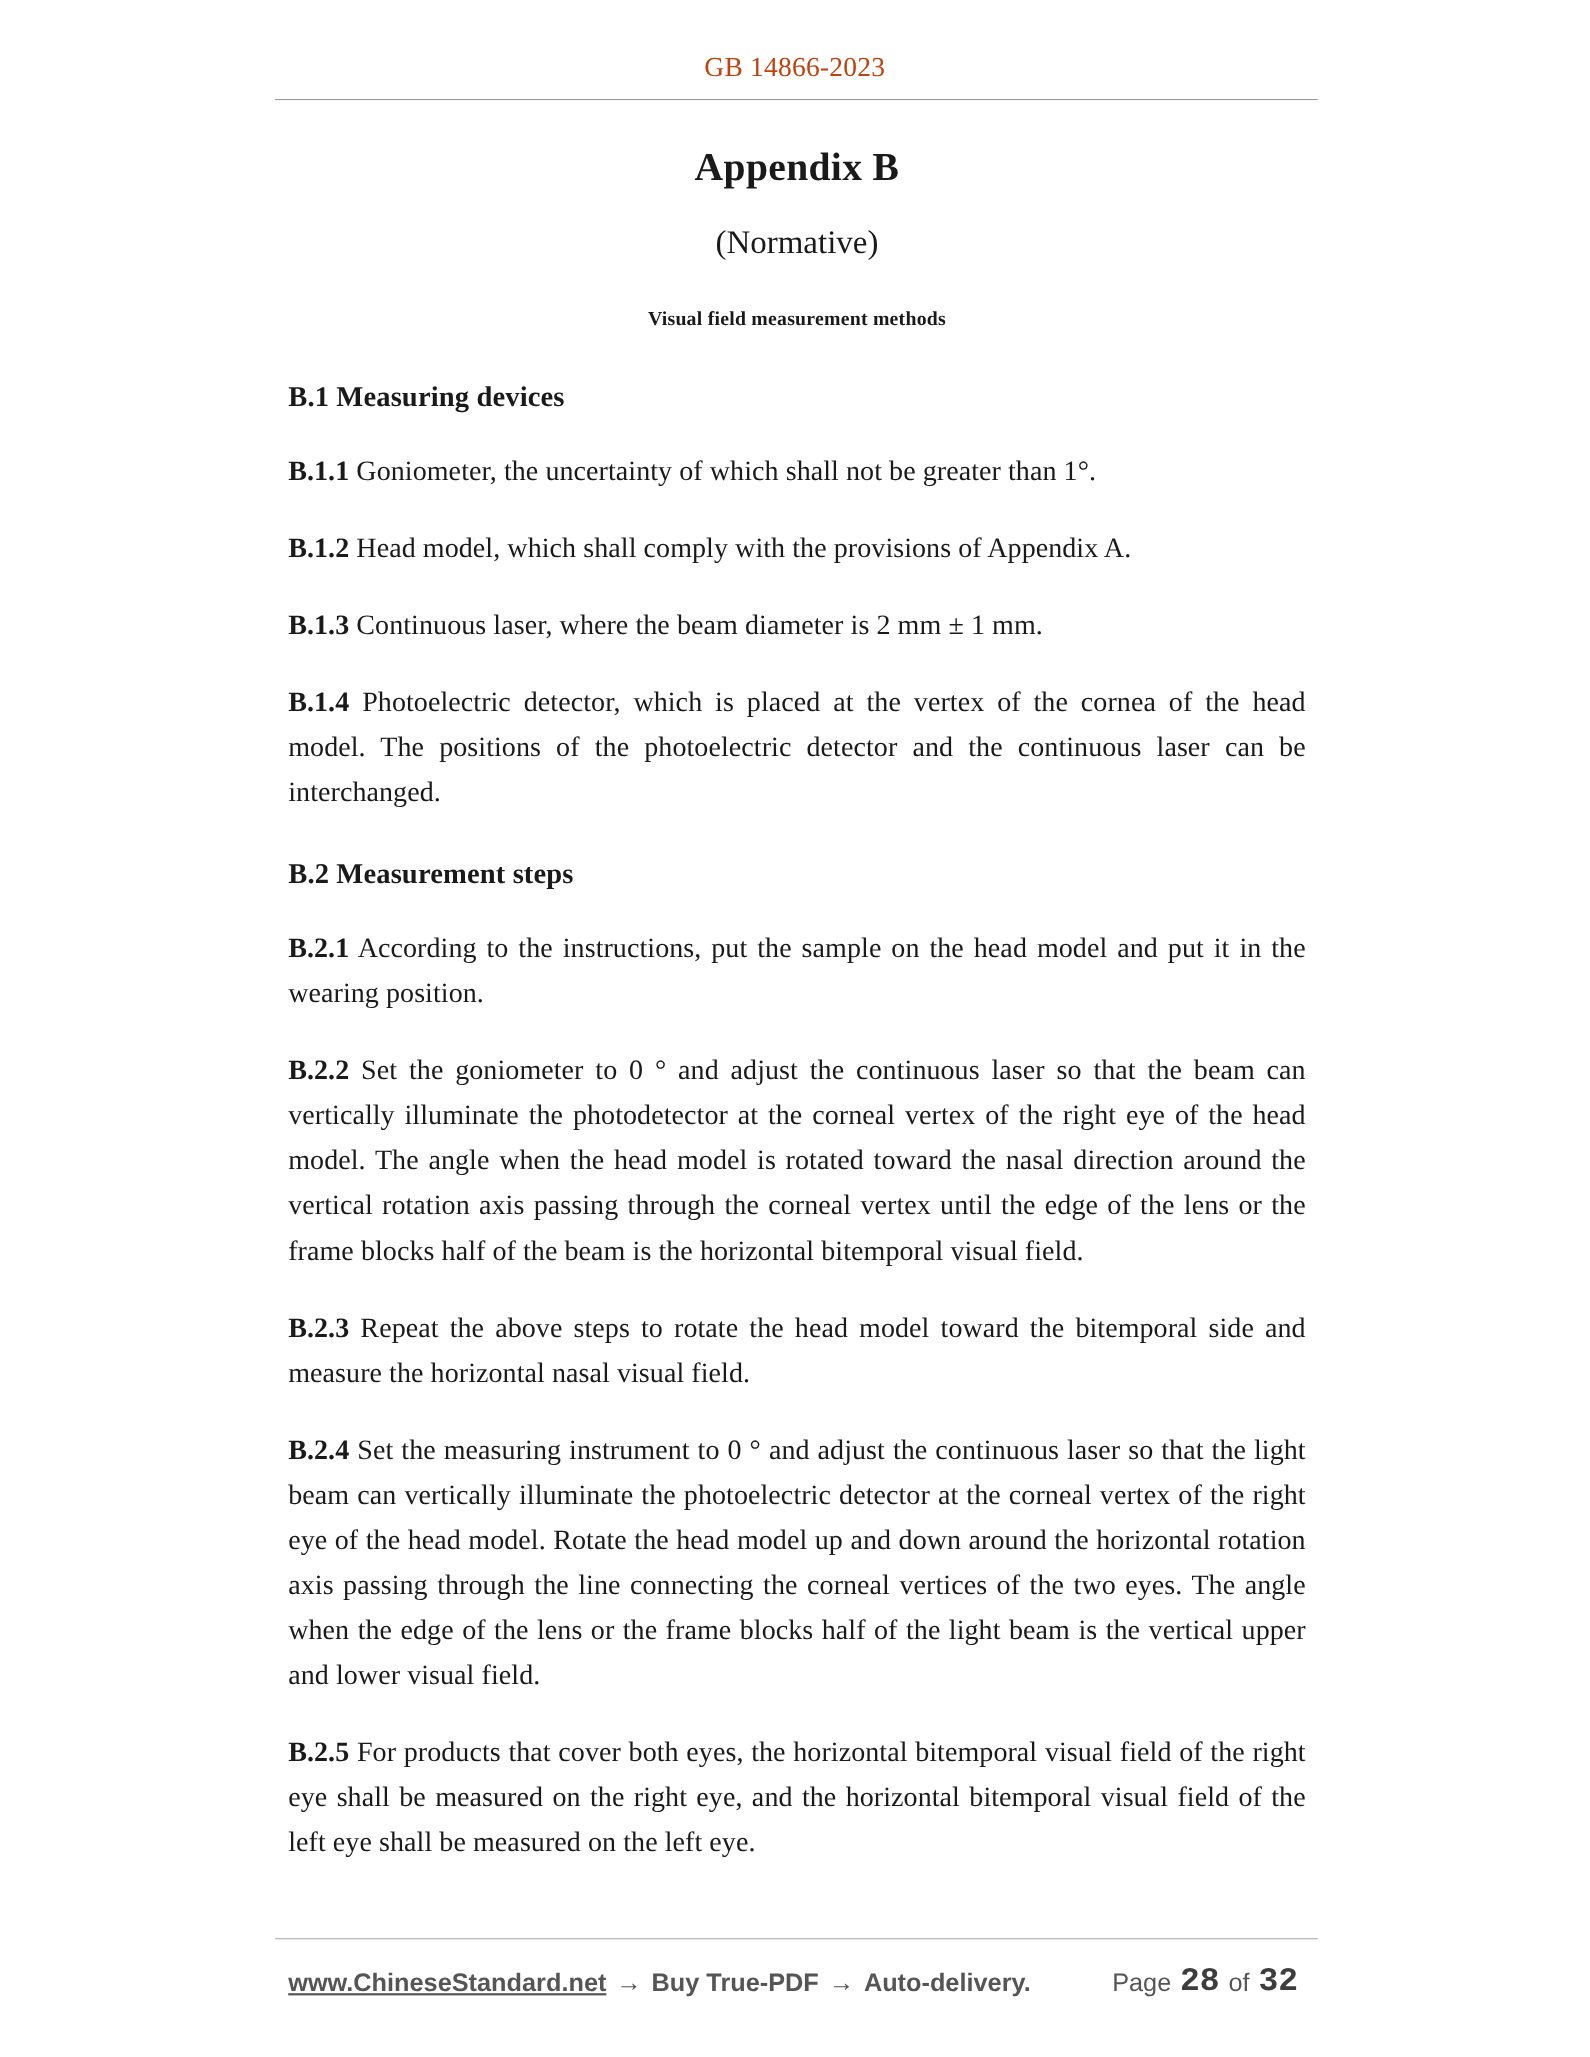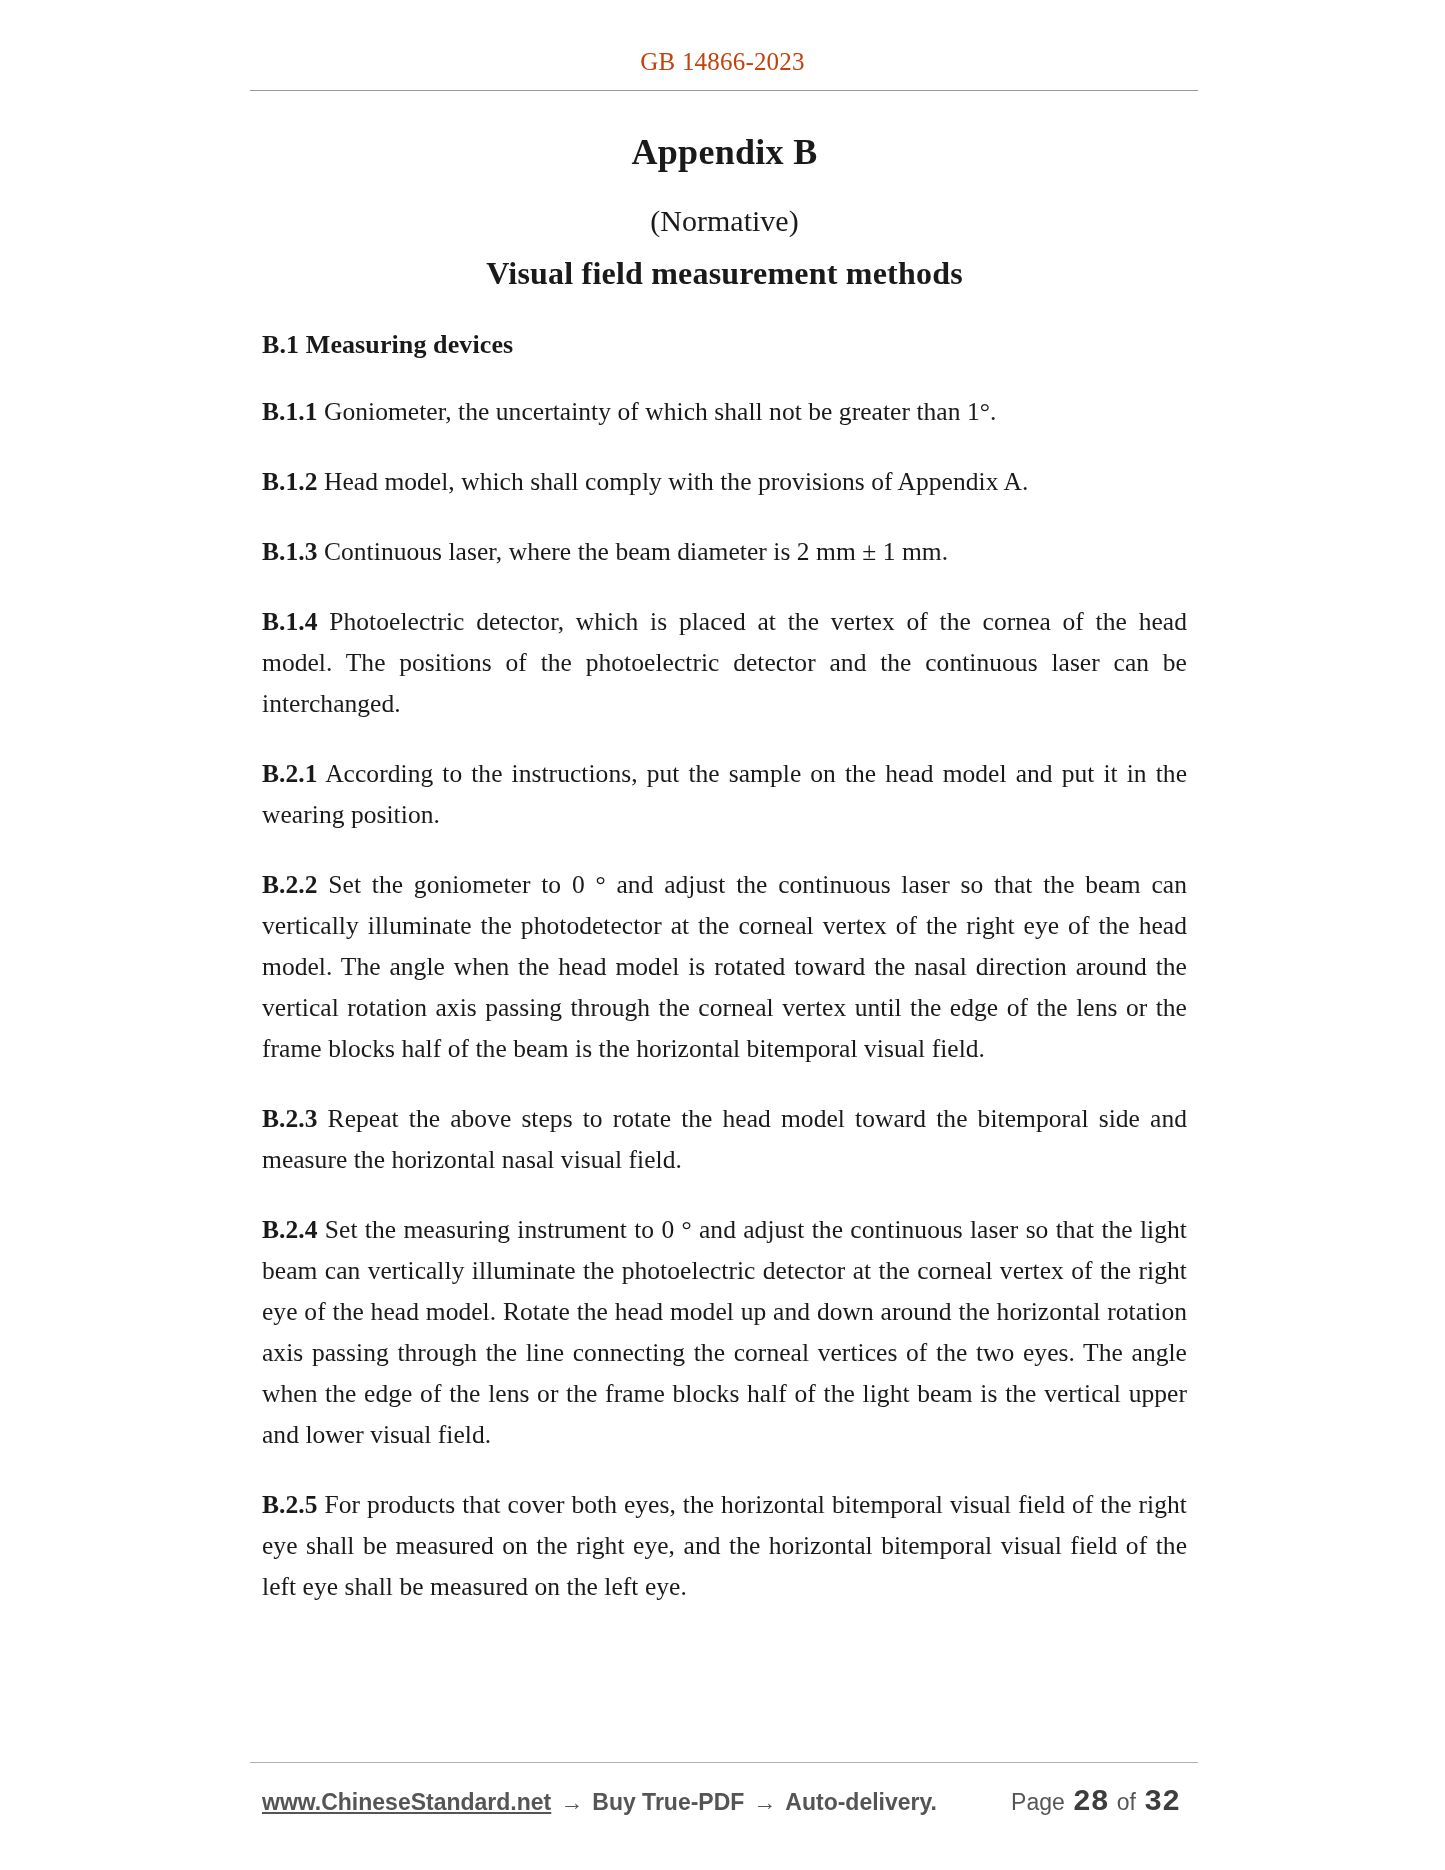--- a/index.html
+++ b/index.html
@@ -64,24 +64,24 @@
     line-height: 48px;
     letter-spacing: 0.3px;
   }
   .normative {
     font-size: 30px;
     text-align: center;
     margin: 26px 0 0 0;
     line-height: 38px;
   }
   h2.section-title {
-    font-size: 32px;
-    font-weight: bold;
-    text-align: center;
-    margin: 16px 0 0 0;
+    font-size: 18px;
+    font-weight: bold;
+    text-align: center;
+    margin: 32px 0 0 0;
     line-height: 34px;
     letter-spacing: 0.2px;
   }
 
   h3.clause-heading {
     font-size: 26px;
     font-weight: bold;
     margin: 38px 0 0 0;
     line-height: 34px;
     letter-spacing: 0.1px;
@@ -184,20 +184,21 @@
     <p class="clause nojust">
       <span class="num">B.1.3</span>
       <span>Continuous laser, where the beam diameter is 2 mm ± 1 mm.</span>
     </p>
 
     <p class="clause">
       <span class="num">B.1.4</span>
       <span>Photoelectric detector, which is placed at the vertex of the cornea of the head model. The positions of the photoelectric detector and the continuous laser can be interchanged.</span>
     </p>
 
+    <h3 class="clause-heading">B.2 Measurement steps</h3>
 
     <p class="clause">
       <span class="num">B.2.1</span>
       <span>According to the instructions, put the sample on the head model and put it in the wearing position.</span>
     </p>
 
     <p class="clause">
       <span class="num">B.2.2</span>
       <span>Set the goniometer to 0 ° and adjust the continuous laser so that the beam can vertically illuminate the photodetector at the corneal vertex of the right eye of the head model. The angle when the head model is rotated toward the nasal direction around the vertical rotation axis passing through the corneal vertex until the edge of the lens or the frame blocks half of the beam is the horizontal bitemporal visual field.</span>
     </p>

